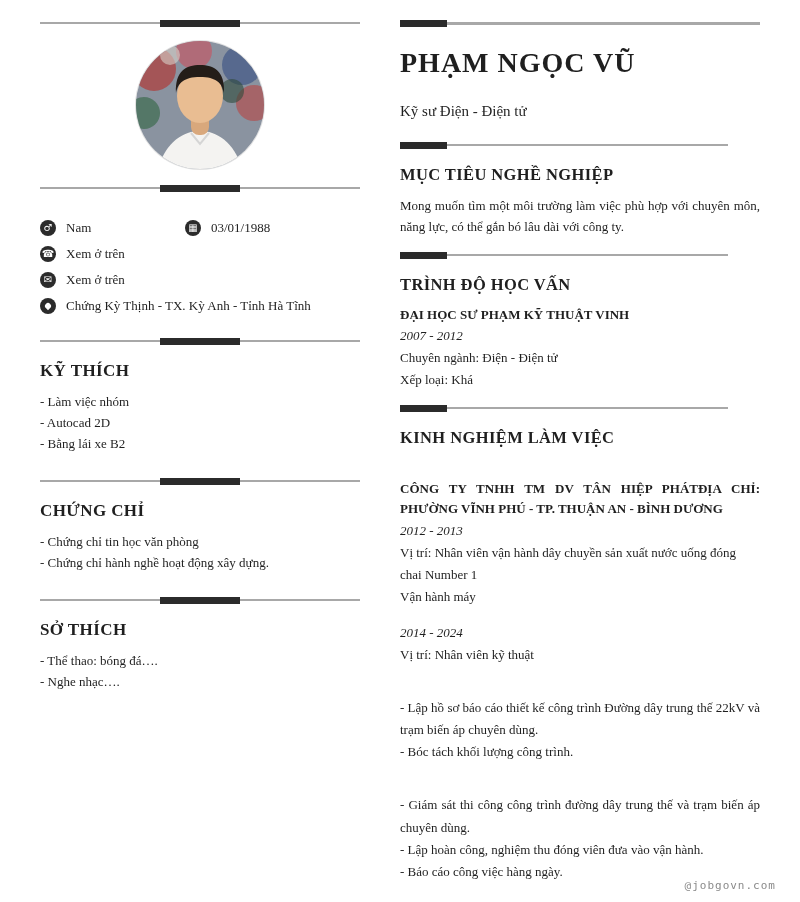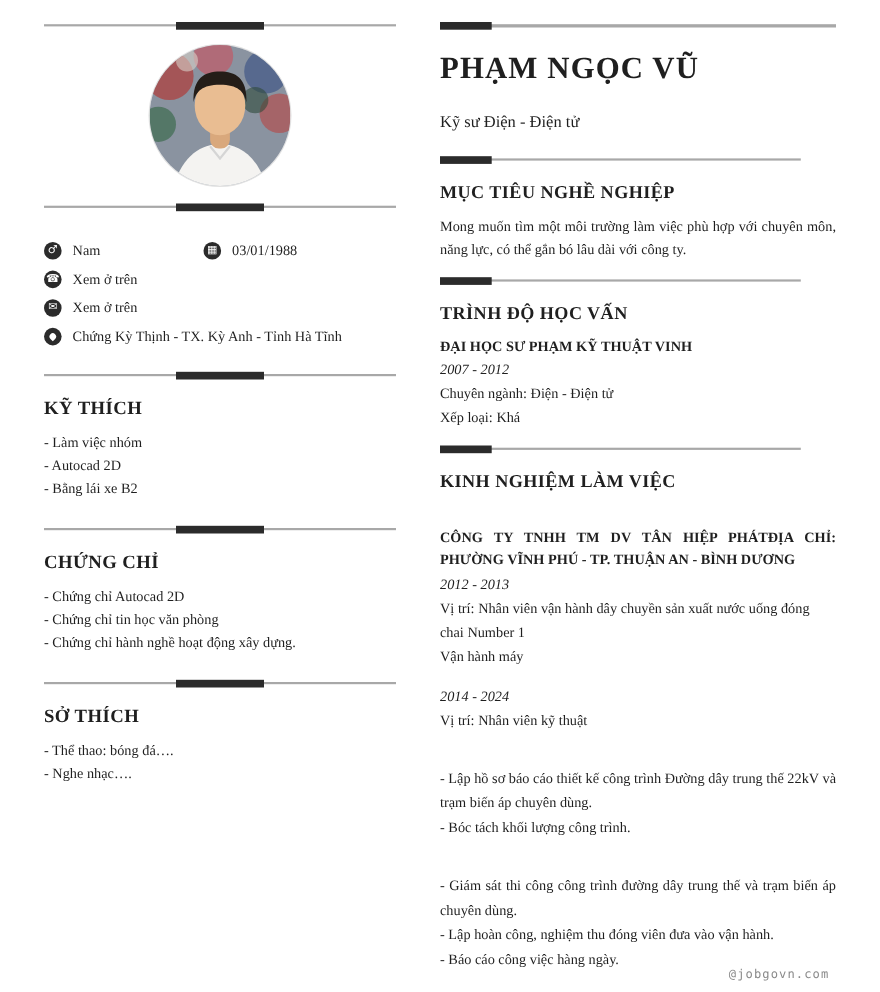--- a/index.html
+++ b/index.html
@@ -48,21 +48,21 @@
 
   p.just{ text-align:justify;line-height:1.65;margin:0 0 14px;font-family:Liberation Serif, serif;}
   .line{line-height:1.7;font-size:13px;}
   .bold-line{font-weight:bold;line-height:1.55;font-size:13px;}
   .italic-line{font-style:italic;line-height:1.7;font-size:13px;}
   .just{text-align:justify;margin-top:31px;}
   .edu{margin-bottom:14px;}
   .job{margin-bottom:14px;}
 
   .watermark{
-    position:absolute;right:46px;bottom:10px;
+    position:absolute;right:24px;bottom:10px;
     font-family:"DejaVu Sans Mono", monospace;font-size:11px;color:#8a8a8a;letter-spacing:1px;
   }
 </style>
 </head>
 <body>
 
 <div class="page">
 
   <div class="col-left">
     <div class="divider-left"></div>
@@ -126,21 +126,20 @@
     <h2>KỸ THÍCH</h2>
     <div class="items">
       <div class="item">- Làm việc nhóm</div>
       <div class="item">- Autocad 2D</div>
       <div class="item">- Bằng lái xe B2</div>
     </div>
 
     <div class="divider-left sect-gap"></div>
     <h2>CHỨNG CHỈ</h2>
     <div class="items">
-      <div class="item">- Chứng chỉ Autocad 2D</div>
       <div class="item">- Chứng chỉ tin học văn phòng</div>
       <div class="item">- Chứng chỉ hành nghề hoạt động xây dựng.</div>
     </div>
 
     <div class="divider-left sect-gap"></div>
     <h2>SỞ THÍCH</h2>
     <div class="items">
       <div class="item">- Thể thao: bóng đá….</div>
       <div class="item">- Nghe nhạc….</div>
     </div>

